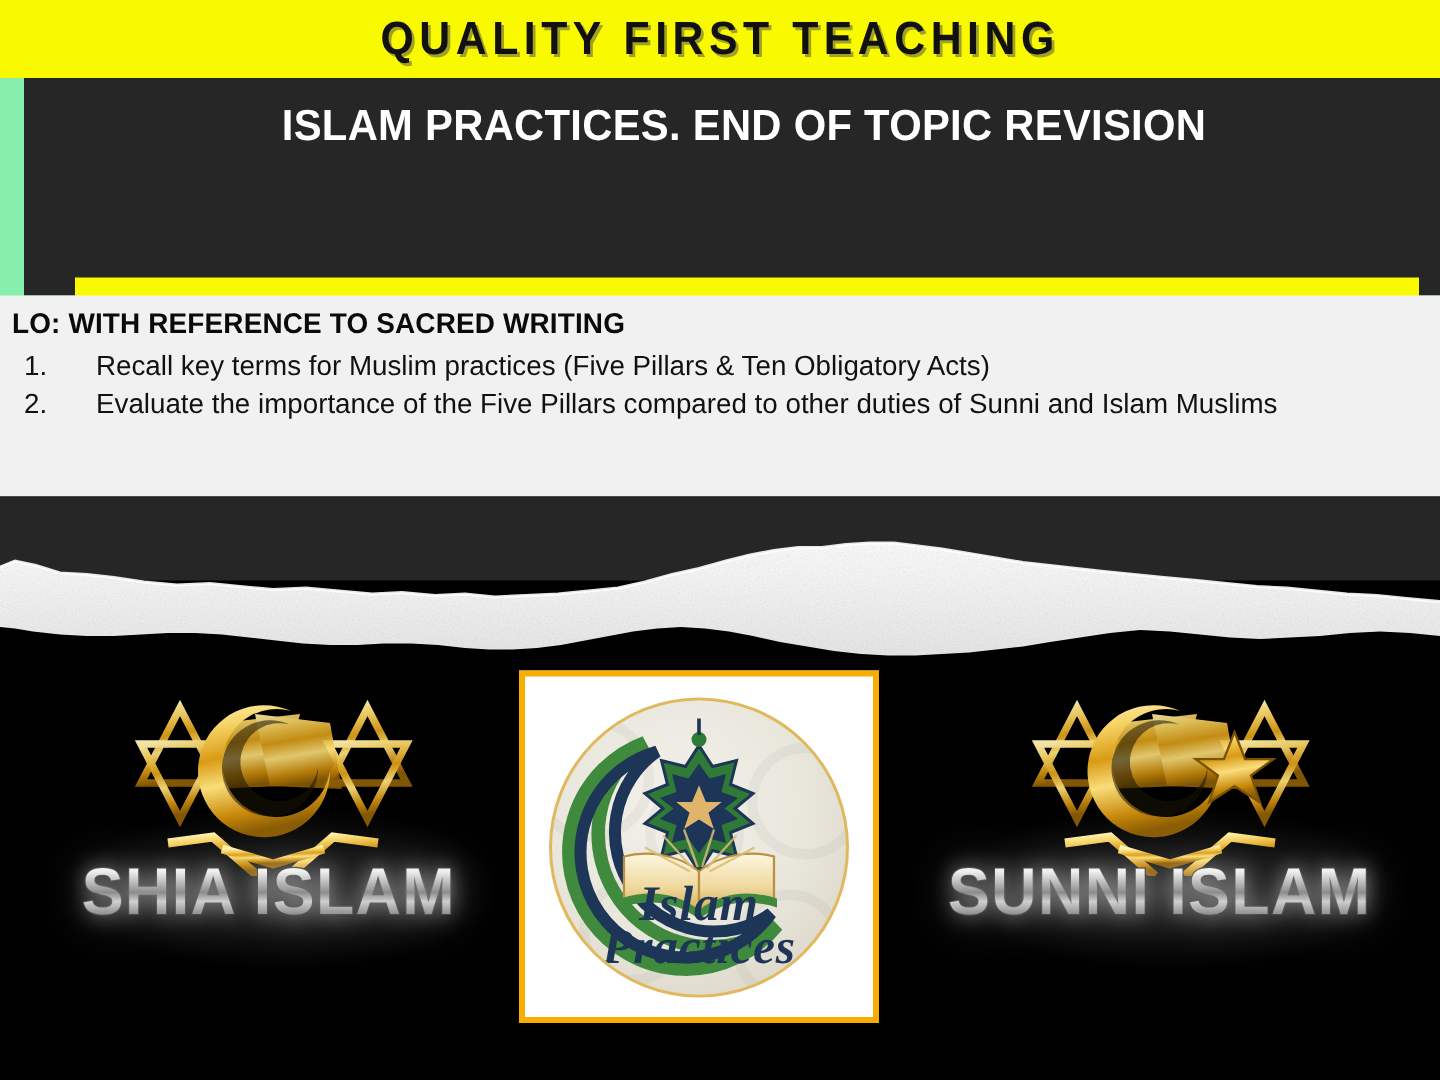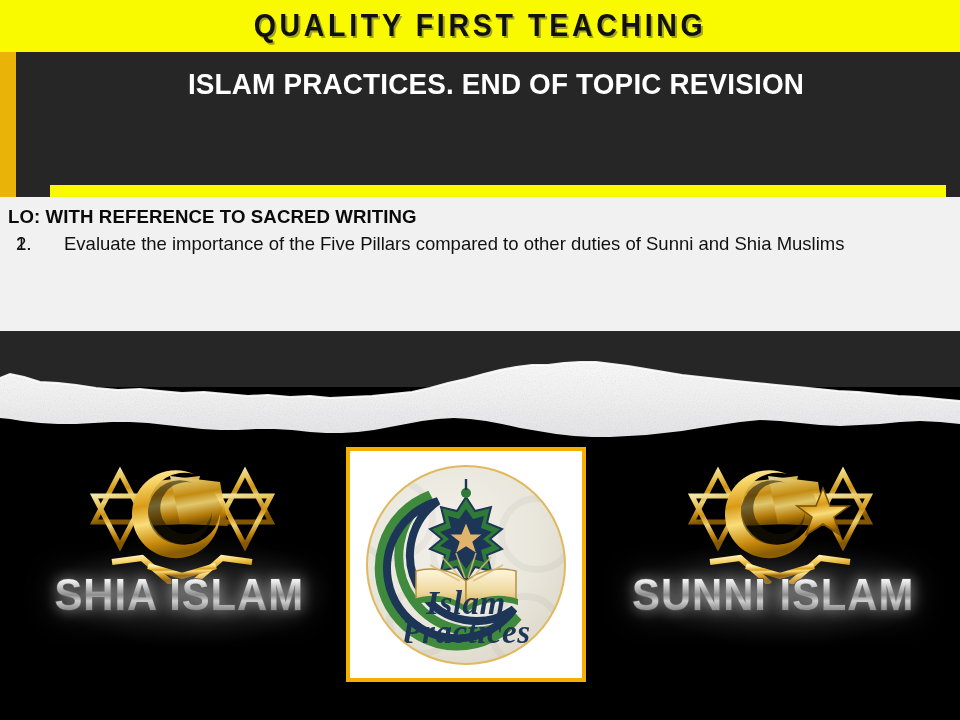--- a/index.html
+++ b/index.html
@@ -8,21 +8,21 @@
   }
   body {
     width: 960px; height: 720px;
     overflow: hidden;
     font-family: "Liberation Sans", sans-serif;
     position: relative;
   }
   #slide {
     position: relative;
     width: 960px; height: 720px;
-    background: #eab308;
+    background: #86efac;
     overflow: hidden;
   }
 
   
   #qft-banner {
     position: absolute; left: 0; top: 0;
     width: 960px; height: 52px;
     background: #F9F900;
     display: flex; align-items: center; justify-content: center;
   }
@@ -213,24 +213,25 @@
     <div id="subtitle-box">
       <div class="txt">GCSE AQA RELIGIOUS STUDIES. ISLAM PRACTICES</div>
     </div>
   </div>
 
   <div id="lo-box">
     <div id="lo-heading">LO: WITH REFERENCE TO SACRED WRITING</div>
     <ol id="lo-list">
       <li>
         <span class="num">1.</span>
+        <span>Recall key terms for Muslim practices (Five Pillars &amp; Ten Obligatory Acts)</span>
       </li>
       <li>
         <span class="num">2.</span>
-        <span>Evaluate the importance of the Five Pillars compared to other duties of Sunni and Shia Muslims</span>
+        <span>Evaluate the importance of the Five Pillars compared to other duties of Sunni and Islam Muslims</span>
       </li>
     </ol>
   </div>
 
   <div id="lower-black"></div>
   <div id="dark-gap"></div>
 
   <div id="torn-strip">
     <svg width="960" height="95" viewBox="0 0 960 95" xmlns="http://www.w3.org/2000/svg">
       <defs>

